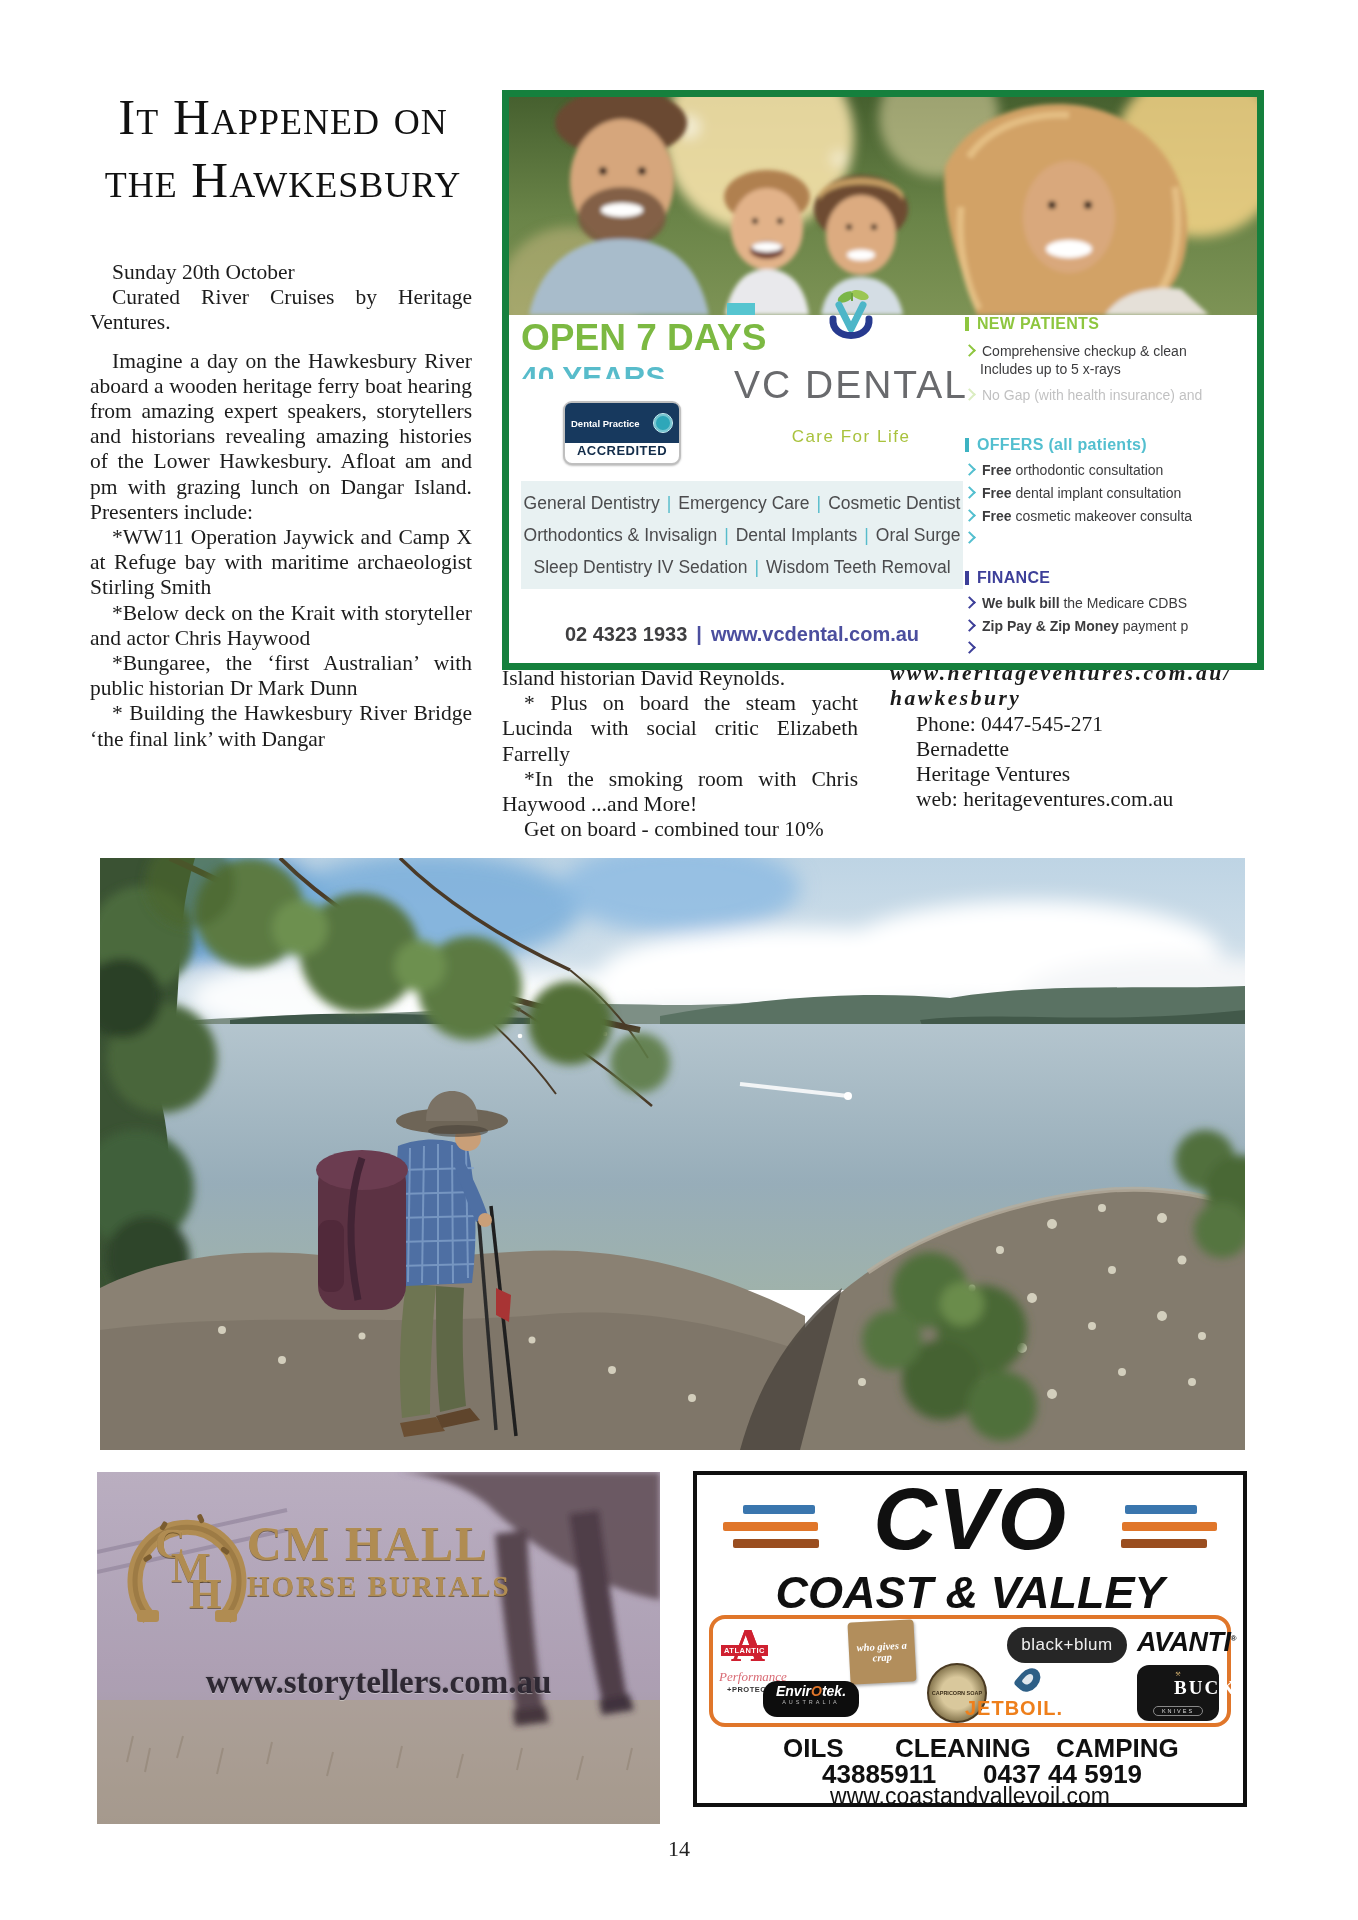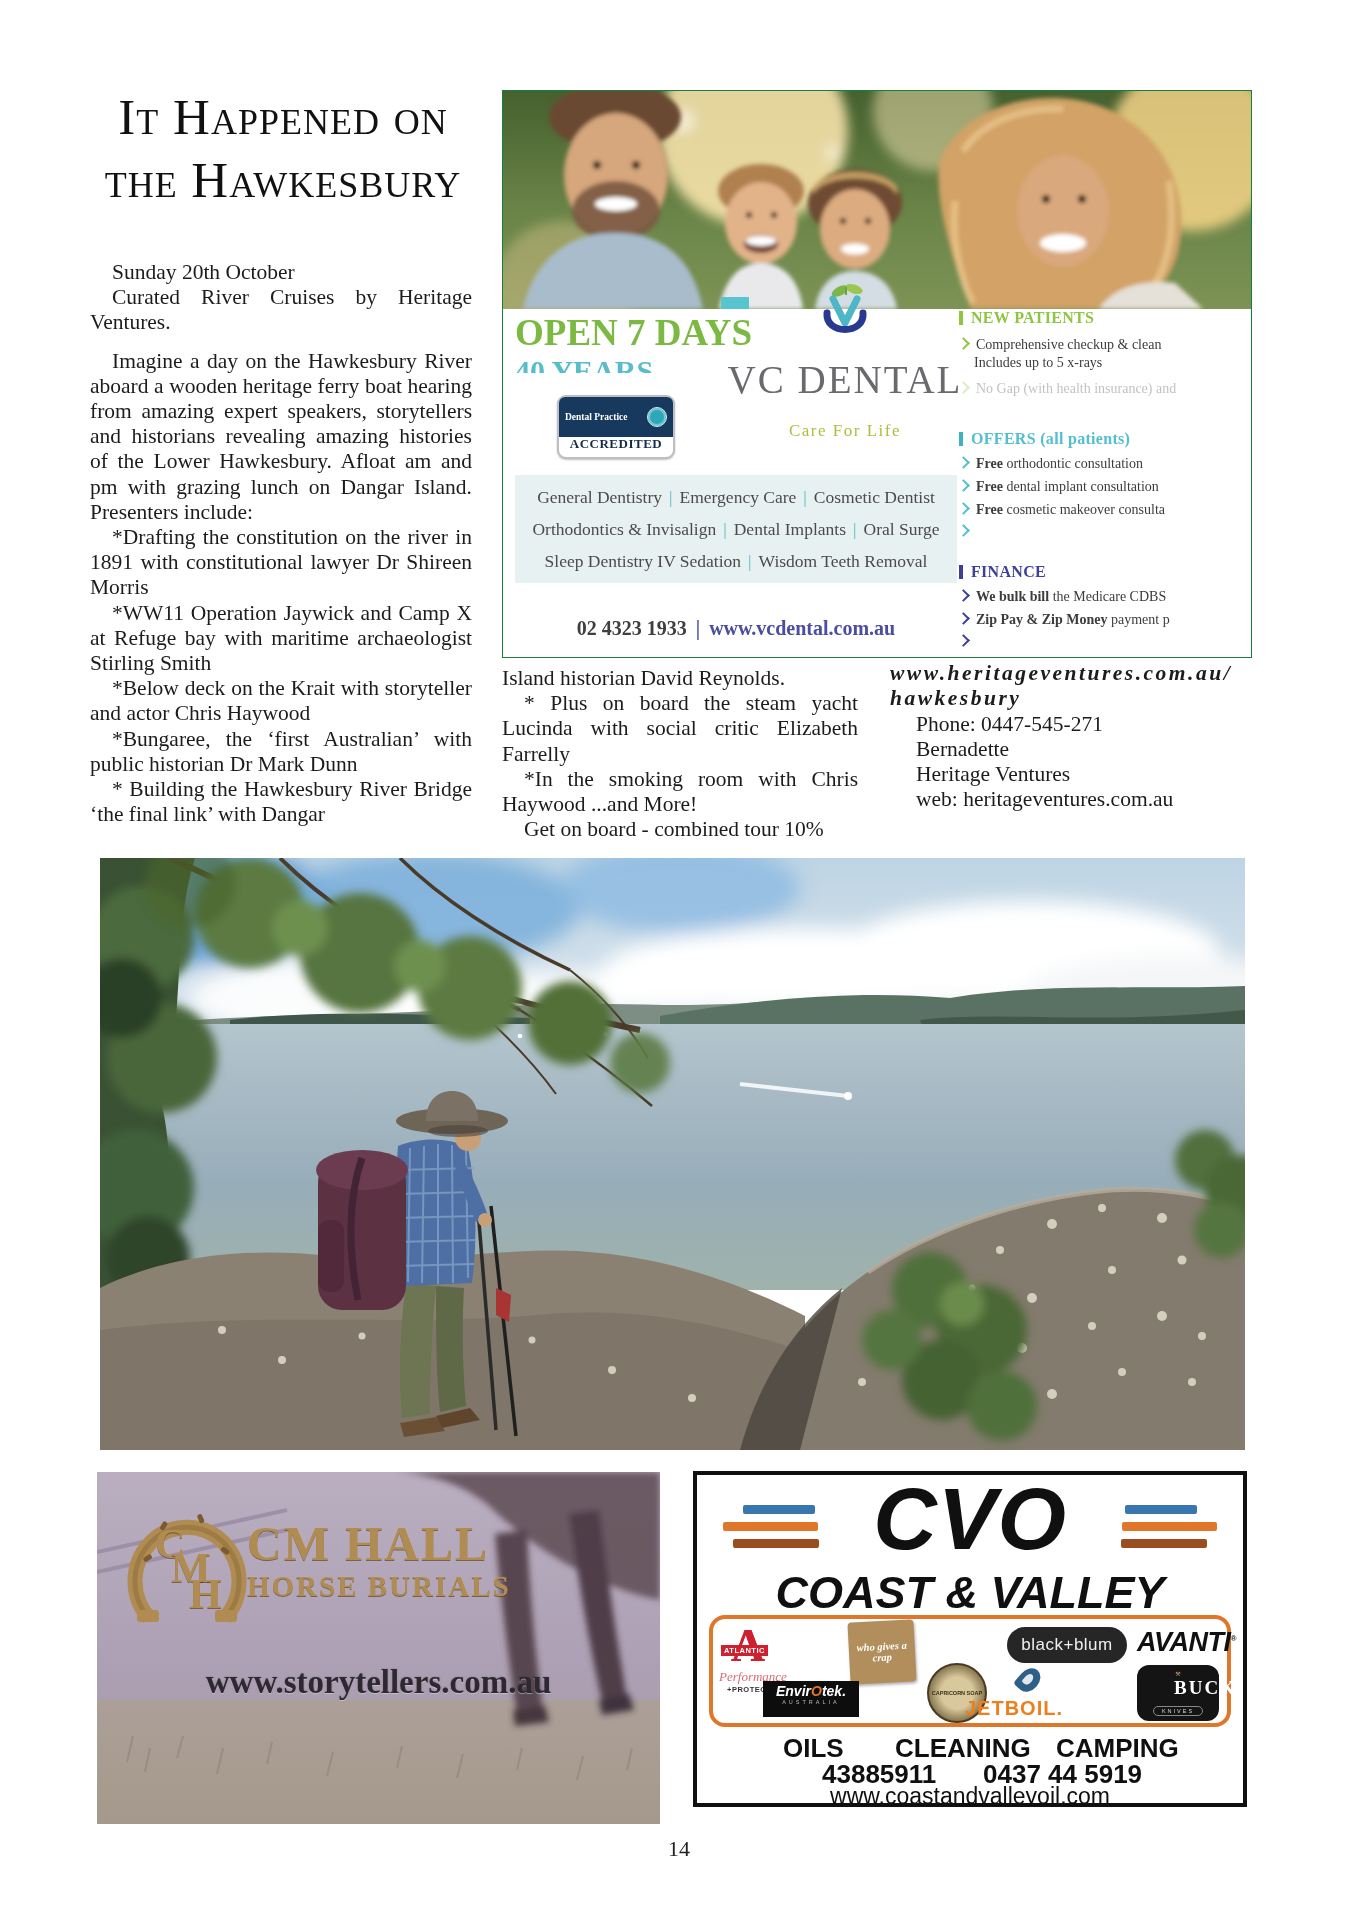--- a/index.html
+++ b/index.html
@@ -14,22 +14,22 @@
   .colM{left:502px;top:666px;width:356px;}
   .colR{left:890px;top:636px;width:392px;}
   .body-txt p{margin:0;font-size:21.5px;line-height:25.2px;text-align:justify;}
   .body-txt p.ind{text-indent:22px;}
   .gap12{height:13px;}
   .noj{text-align:left !important;}
   .hv-url{font-weight:bold;font-style:italic;font-size:22px;line-height:27px;letter-spacing:2.5px;}
   .pad-ind{padding-left:26px;}
 
   
-  .vc{left:502px;top:90px;width:748px;height:566px;background:#fff;border:1px solid #15803d;
-      box-sizing:content-box;overflow:hidden;font-family:Liberation Serif, serif;}
+  .vc{left:502px;top:90px;width:748px;height:566px;background:#fff;border:7px solid #15803d;
+      box-sizing:content-box;overflow:hidden;font-family:Liberation Sans, sans-serif;}
   .vc-open{left:12px;top:220px;font-size:37px;font-weight:bold;color:#7cb942;letter-spacing:0;}
   .vc-years-clip{left:12px;top:263px;height:19px;overflow:hidden;width:230px;}
   .vc-years{font-size:30px;font-weight:bold;color:#58bccb;}
   .badge{left:54px;top:304px;width:114px;height:60px;border:2px solid #bfbfbf;border-radius:9px;
          background:#fff;box-shadow:0 1px 2px rgba(0,0,0,.25);}
   .badge-top{position:absolute;left:0;top:0;right:0;height:32px;background:#17395e;border-radius:6px 6px 0 0;
              display:flex;align-items:center;padding:4px 6px;}
   .badge-top span{color:#fff;font-size:9.5px;font-weight:bold;}
   .qip{margin-left:auto;width:18px;height:18px;border-radius:50%;background:#2ea7b9;border:1.5px solid #cfeef3;
        box-shadow:inset 0 0 0 2px rgba(255,255,255,.35);}
@@ -83,21 +83,21 @@
         display:flex;align-items:center;justify-content:center;text-align:center;box-shadow:1px 2px 3px rgba(0,0,0,.3);}
   .wgac span{color:#fff;font-size:10.5px;font-weight:bold;line-height:11px;font-family:"Liberation Serif",serif;font-style:italic;}
   .capri{left:214px;top:44px;width:56px;height:56px;border-radius:50%;background:radial-gradient(#d9c89c 40%,#8a7a52 70%,#5c4d32 100%);
          border:2px solid #4a3a22;display:flex;align-items:center;justify-content:center;text-align:center;}
   .capri span{font-size:5.5px;color:#3a2d18;font-weight:bold;line-height:6px;}
   .bblum{left:294px;top:8px;width:120px;height:36px;background:#262626;border-radius:18px;display:flex;align-items:center;
          justify-content:center;}
   .bblum span{color:#efefef;font-size:17px;letter-spacing:.5px;}
   .avanti{left:424px;top:8px;font-size:27px;font-weight:bold;font-style:italic;letter-spacing:-.5px;}
   .avanti sup{font-size:8px;}
-  .envi{left:50px;top:62px;width:96px;height:36px;background:#0d0d0d;border-radius:0;text-align:center;padding-top:2px;
+  .envi{left:50px;top:62px;width:96px;height:36px;background:#0d0d0d;border-radius:14px;text-align:center;padding-top:2px;
         box-sizing:border-box;}
   .envi .l1{color:#fff;font-size:14px;font-weight:bold;font-style:italic;line-height:16px;}
   .envi .o{color:#e0762a;}
   .envi .l2{color:#bbb;font-size:5.5px;letter-spacing:3px;line-height:7px;}
   .jflame{left:306px;top:48px;width:20px;height:26px;background:#2e5f86;border-radius:50% 50% 50% 4px;transform:rotate(41deg);}
   .jflame i{position:absolute;left:5px;top:7px;width:8px;height:12px;background:#fff;border-radius:50% 50% 50% 2px;opacity:.85;}
   .jtxt{left:252px;top:78px;font-size:20px;font-weight:bold;color:#ee7f1b;letter-spacing:1px;}
   .buck{left:424px;top:46px;width:82px;height:56px;background:#141414;border-radius:12px;text-align:center;padding-top:6px;
         box-sizing:border-box;}
   .buck .bk{color:#fff;font-size:19px;font-weight:bold;font-family:"Liberation Serif",serif;letter-spacing:2px;line-height:22px;margin-left:37px;}
@@ -117,21 +117,20 @@
   <div class="abs title">
     <div>It Happened on</div>
     <div>the Hawkesbury</div>
   </div>
 
   <div class="abs colL body-txt">
     <p class="ind noj">Sunday 20th October</p>
     <p class="ind">Curated River Cruises by Heritage Ventures.</p>
     <div class="gap12"></div>
     <p class="ind">Imagine a day on the Hawkesbury River aboard a wooden heritage ferry boat hearing from amazing expert speakers, storytellers and historians revealing amazing histories of the Lower Hawkesbury. Afloat am and pm with grazing lunch on Dangar Island. Presenters include:</p>
-    <p class="ind">*Drafting the constitution on the river in 1891 with constitutional lawyer Dr Shireen Morris</p>
     <p class="ind">*WW11 Operation Jaywick and Camp X at Refuge bay with maritime archaeologist Stirling Smith</p>
     <p class="ind">*Below deck on the Krait with storyteller and actor Chris Haywood</p>
     <p class="ind">*Bungaree, the ‘first Australian’ with public historian Dr Mark Dunn</p>
     <p class="ind">* Building the Hawkesbury River Bridge ‘the final link’ with Dangar</p>
   </div>
 
   <div class="abs colM body-txt">
     <p>Island historian David Reynolds.</p>
     <p class="ind">* Plus on board the steam yacht Lucinda with social critic Elizabeth Farrelly</p>
     <p class="ind">*In the smoking room with Chris Haywood ...and More!</p>

